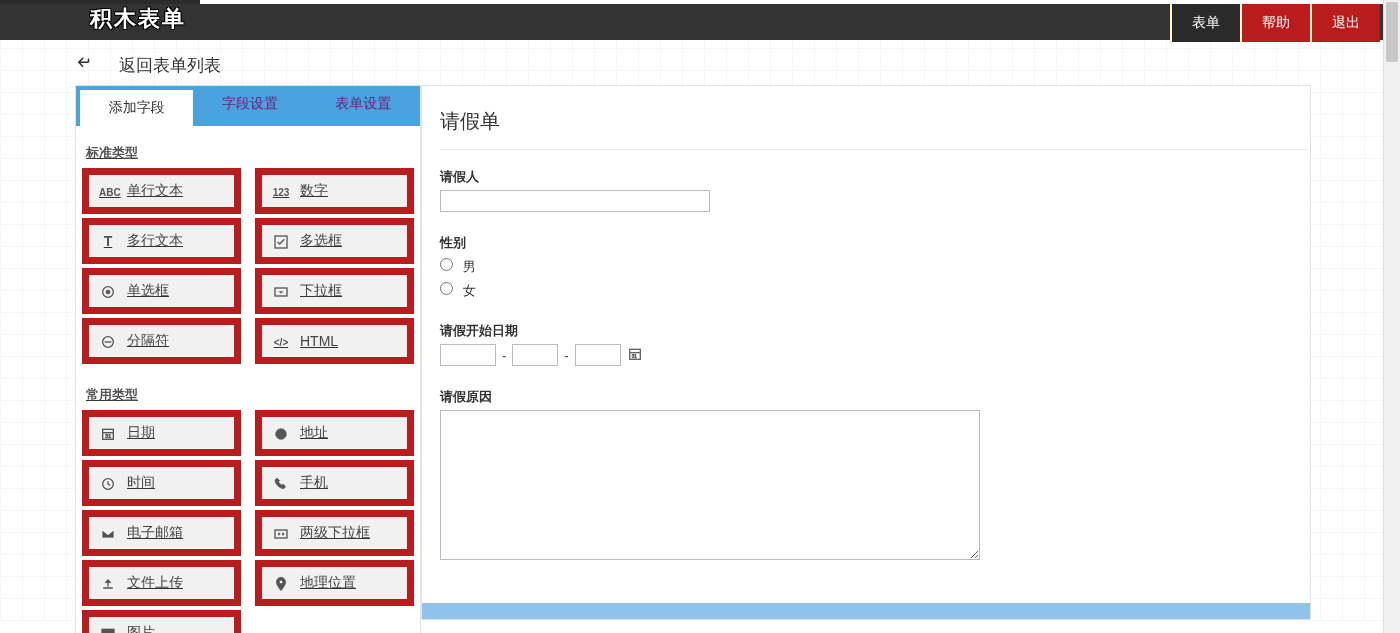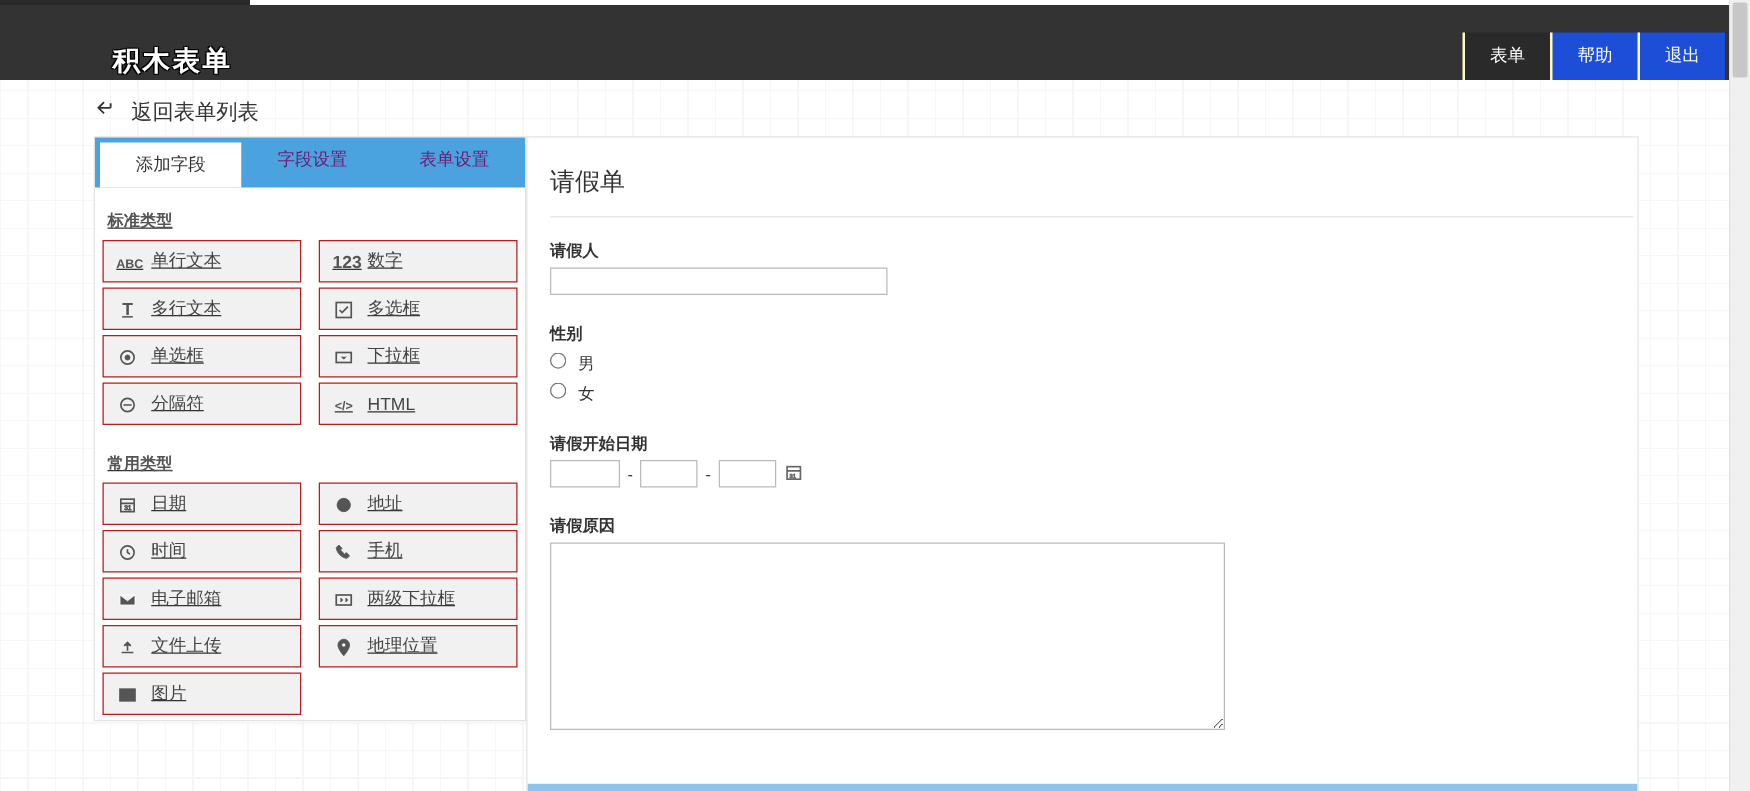--- a/index.html
+++ b/index.html
@@ -3,50 +3,50 @@
 <meta charset="utf-8">
 <style>
   * { box-sizing: border-box; margin: 0; padding: 0; }
   html, body { width: 1400px; height: 633px; font-family: "Microsoft YaHei", Arial, sans-serif; font-size: 13px; color: #333; overflow: hidden; }
   body { background: #fff; }
 
   
   .top-strip { height: 4px; background: linear-gradient(to right,#2a2a2a 0 40px,#2a2a2a 40px 200px,#fff 200px 100%); }
 
   
-  .header { height: 60px; background: #333; display: flex; align-items: flex-end; padding: 0 20px 0 90px; }
+  .header { height: 36px; background: #333; display: flex; align-items: flex-start; padding: 0 20px 0 90px; }
   .logo { color: #fff; font-size: 22px; font-weight: bold; text-shadow: 1px 1px 0 #000,-1px -1px 0 #000,1px -1px 0 #000,-1px 1px 0 #000; letter-spacing: 2px; font-family: "SimHei","Microsoft YaHei",sans-serif; }
   .header-spacer { flex: 1; }
   .nav-btn { color: #fff; background: #2a2a2a; padding: 10px 20px; margin-left: 0; border-left: 2px solid #fef9c3; cursor: pointer; font-size: 14px; }
-  .nav-btn.primary { background: #1d4ed8; }
+  .nav-btn.primary { background: #b91c1c; }
   .nav-btn:first-of-type { border-left: none; }
 
   
   .page { padding: 14px 0 0 75px; background:
     repeating-linear-gradient(0deg,#f6f6f6 0 1px,transparent 1px 22px),
     repeating-linear-gradient(90deg,#f6f6f6 0 1px,transparent 1px 22px);
     height: calc(633px - 52px);
   }
 
-  .back-row { display: flex; align-items: center; gap: 12px; font-size: 17px; color: #333; margin-bottom: 8px; cursor: pointer; }
+  .back-row { display: flex; align-items: center; gap: 26px; font-size: 17px; color: #333; margin-bottom: 8px; cursor: pointer; }
   .back-row svg { width: 18px; height: 18px; }
 
   .main-cols { display: flex; align-items: flex-start; }
 
   
   .left-panel { width: 346px; background: #fff; border: 1px solid #e3e3e3; }
   .tabs { display: flex; background: #4aa3df; }
   .tab { flex: 1; text-align: center; padding: 9px 0; color: #701a75; font-size: 14px; cursor: pointer; }
   .tab.active { background: #fff; color: #333; margin: 4px 0 0 4px; }
   .tab:not(.active) { }
 
   .group { padding: 12px 6px 4px 6px; text-decoration: underline; }
   .group-title { font-size: 13px; font-weight: bold; color: #555; margin: 6px 0 6px 4px; }
   .field-grid { display: grid; grid-template-columns: 1fr 1fr; gap: 4px 14px; }
-  .field-btn { display: flex; align-items: center; gap: 10px; background: #f1f1f1; border: 1px solid #b91c1c; padding: 7px 10px; cursor: pointer; font-size: 14px; color: #444; }
+  .field-btn { display: flex; align-items: center; gap: 10px; background: #f1f1f1; border: 7px solid #b91c1c; padding: 7px 10px; cursor: pointer; font-size: 14px; color: #444; }
   .field-btn .ico { width: 18px; text-align: center; color: #555; font-size: 14px; }
   .field-btn .ico svg { width:16px; height:16px; vertical-align:middle; fill:#555; stroke:#555; }
 
   
   .right-panel { flex: 0 0 890px; background: #fff; border: 1px solid #e3e3e3; padding: 22px 3px 0 18px; height: 535px; overflow: hidden; position: relative; }
   .form-title { font-size: 20px; color: #333; margin-bottom: 14px; }
   .divider { border-top: 1px solid #e6e6e6; margin-bottom: 18px; }
   .form-field { margin-bottom: 22px; }
   .form-field label.lbl { font-weight: bold; font-size: 13px; display: block; margin-bottom: 4px; }
   .text-input { width: 270px; height: 22px; border: 1px solid #bbb; background: #fff; }
@@ -102,21 +102,21 @@
       </div>
 
       <div class="group">
         <div class="group-title">标准类型</div>
         <div class="field-grid">
           <div class="field-btn">
             <span class="ico"><b style="font-size:10px;">ABC</b></span>
             <span>单行文本</span>
           </div>
           <div class="field-btn">
-            <span class="ico"><b style="font-size:14px;">123</b></span>
+            <span class="ico"><b style="font-size:10px;">123</b></span>
             <span>数字</span>
           </div>
           <div class="field-btn">
             <span class="ico"><b>T</b></span>
             <span>多行文本</span>
           </div>
           <div class="field-btn">
             <span class="ico"><svg viewBox="0 0 24 24">
                   <rect x="3" y="3" width="18" height="18" fill="none" stroke-width="2"></rect>
                   <path d="M7 12l3 3 7-7" fill="none" stroke-width="2"></path>

